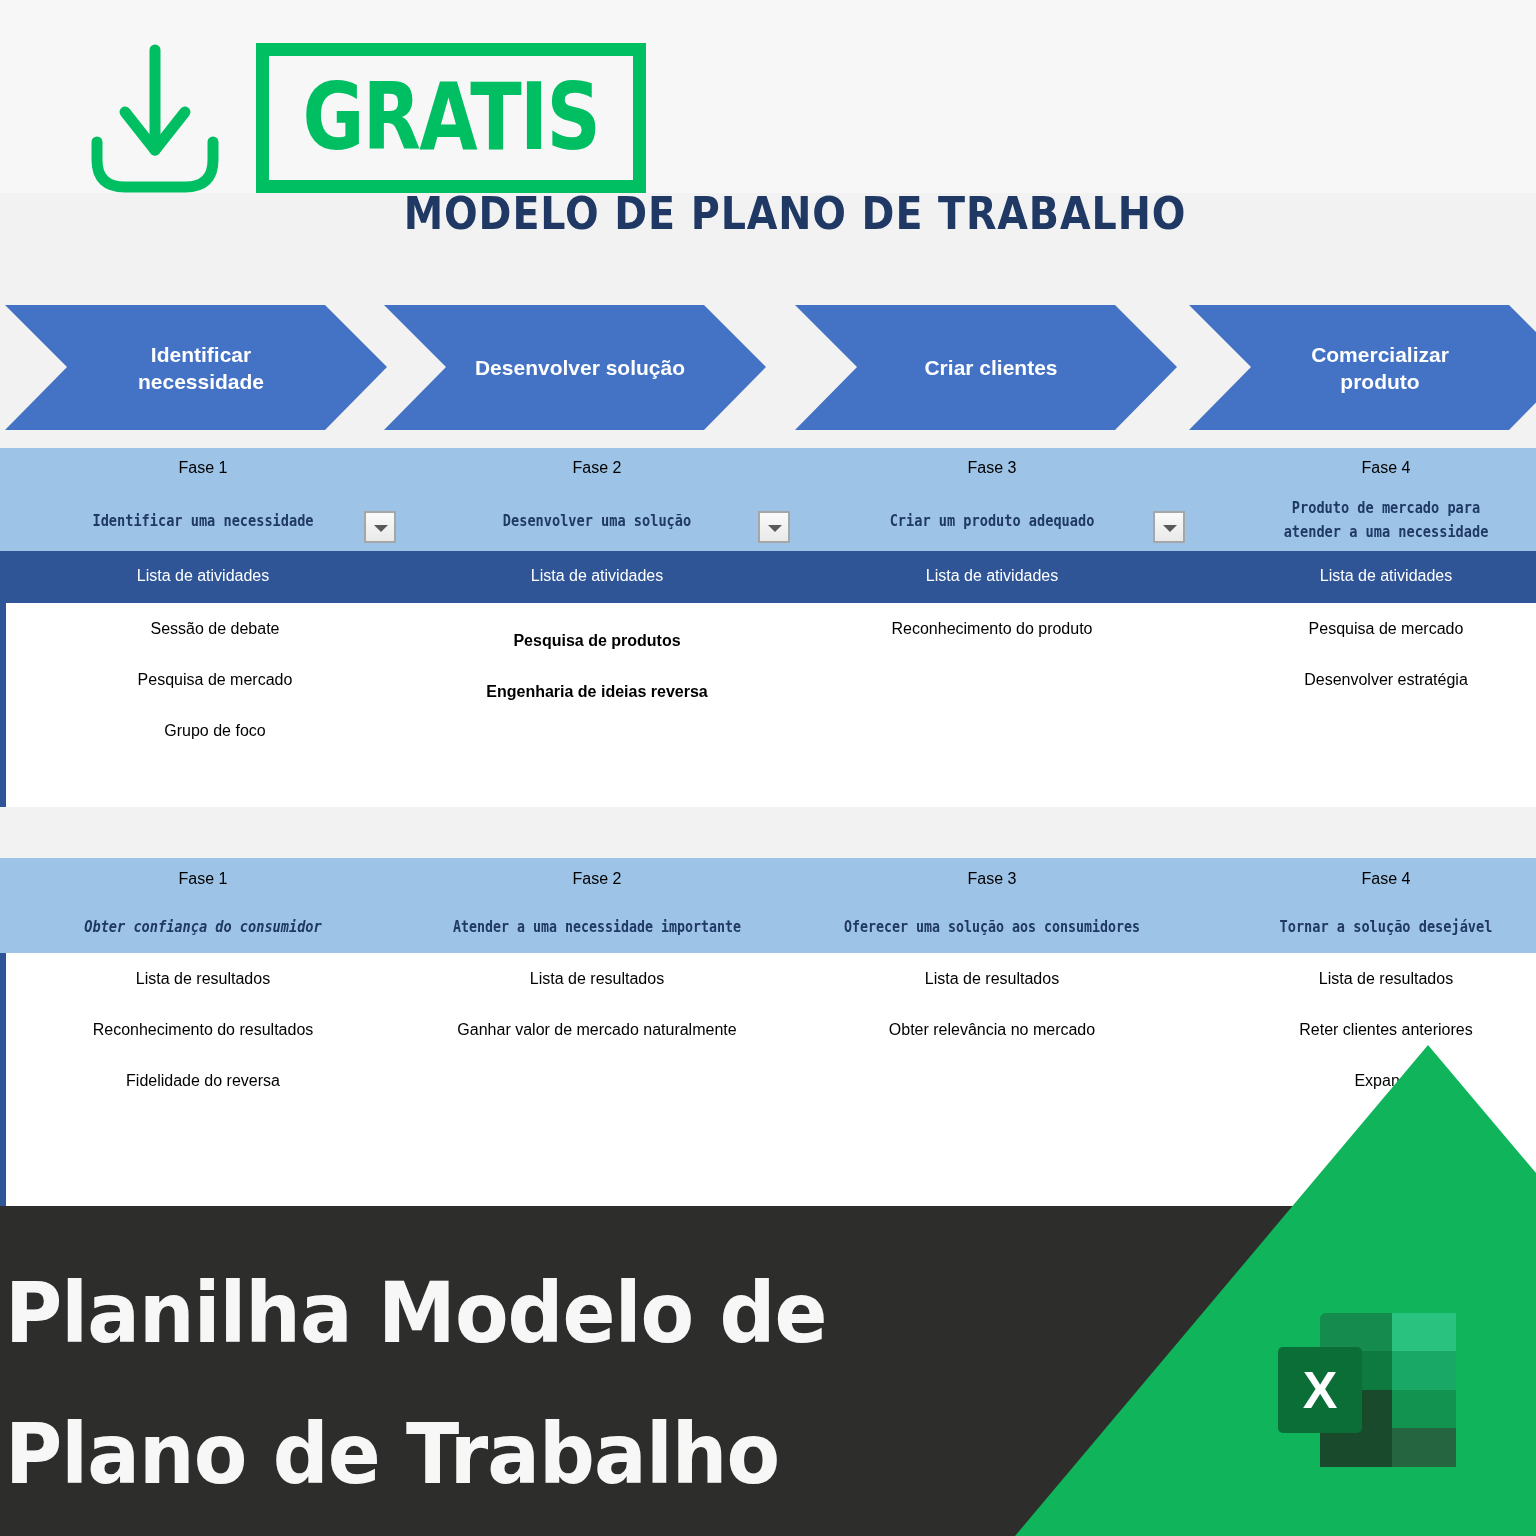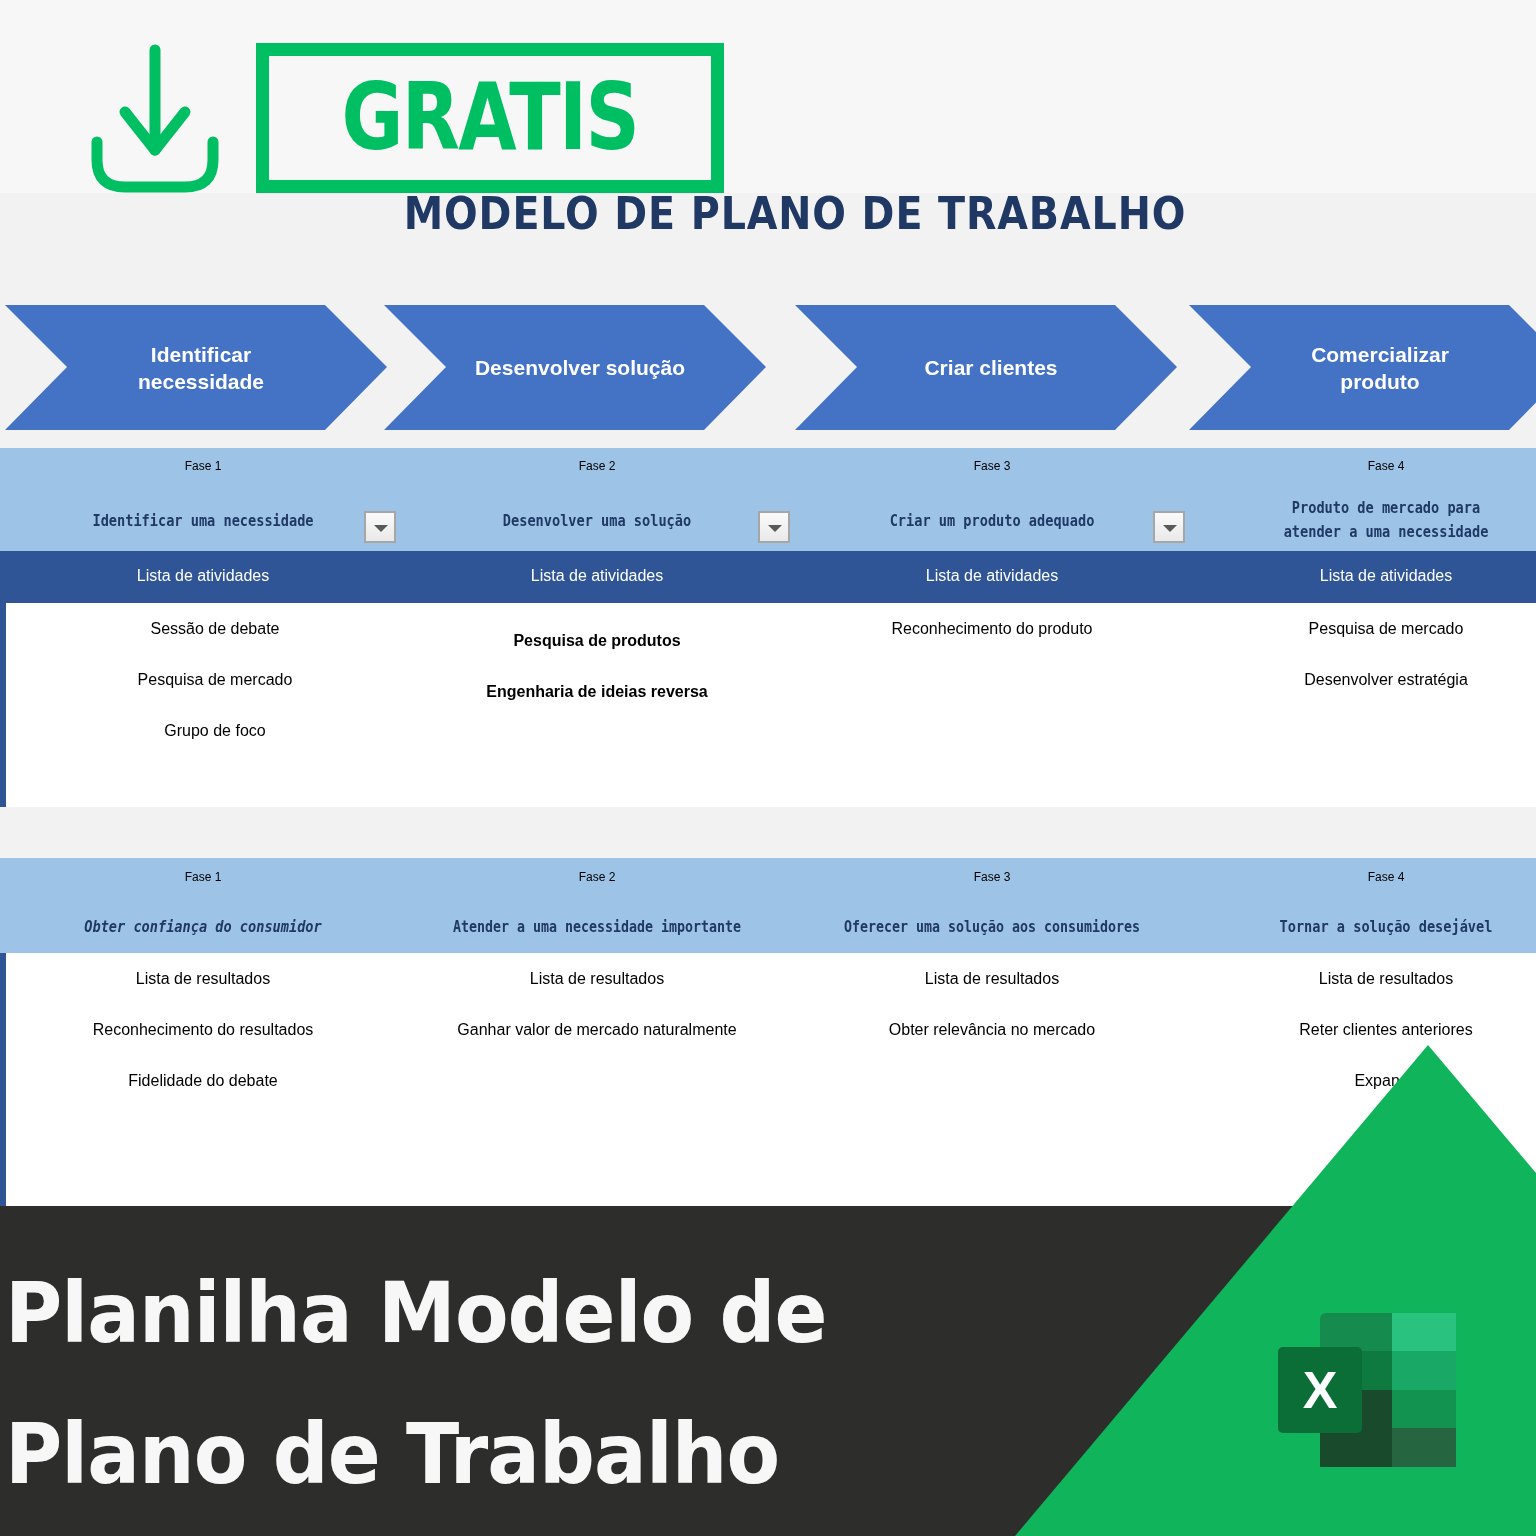--- a/index.html
+++ b/index.html
@@ -1,30 +1,30 @@
 <!DOCTYPE html>
 <html><head>
 <meta charset="utf-8">
 <style>
   html,body{margin:0;padding:0;}
   body{width:1536px;height:1536px;position:relative;overflow:hidden;background:#f2f2f2;font-family:"DejaVu Sans",sans-serif;}
   .topband{position:absolute;left:0;top:0;width:1536px;height:193px;background:#f7f7f7;}
   .dl-icon{position:absolute;left:85px;top:42px;width:140px;height:155px;}
-  .gratis{position:absolute;left:256px;top:43px;width:468px;height:150px;box-sizing:border-box;border:13px solid #00bf63;background:#f7f7f7;display:flex;align-items:center;justify-content:center;}
+  .gratis{position:absolute;left:256px;top:43px;width:390px;height:150px;box-sizing:border-box;border:13px solid #00bf63;background:#f7f7f7;display:flex;align-items:center;justify-content:center;}
   .gratis span{font-family:"DejaVu Sans",sans-serif;font-weight:bold;font-size:92px;color:#00bf63;letter-spacing:-2px;transform:scaleX(0.82);display:inline-block;line-height:1;}
   .main-title{position:absolute;left:0;top:188px;width:1590px;text-align:center;font-family:"DejaVu Sans",sans-serif;font-weight:bold;font-size:44px;color:#1f3864;letter-spacing:1px;transform:scaleX(0.9);transform-origin:center;}
   .chev{position:absolute;top:305px;height:125px;}
   .chev svg{position:absolute;left:0;top:0;}
   .chev .lbl{position:absolute;left:0;top:0;width:100%;height:100%;display:flex;align-items:center;justify-content:center;text-align:center;color:#fff;font-family:"Liberation Sans",sans-serif;font-weight:bold;font-size:21px;line-height:27px;padding-left:0;}
   .band-light{position:absolute;left:0;width:1536px;background:#9dc3e6;}
   .band-dark{position:absolute;left:0;width:1536px;background:#2f5597;}
   .white-area{position:absolute;left:6px;width:1530px;background:#ffffff;}
   .left-rule{position:absolute;left:0;width:6px;background:#2f5597;}
   .col{position:absolute;width:394px;text-align:center;}
-  .phase{font-family:"Liberation Sans",sans-serif;font-size:12px;color:#000;}
+  .phase{font-family:"Liberation Sans",sans-serif;font-size:16px;color:#000;}
   .goal{font-family:"DejaVu Sans Mono",monospace;font-weight:bold;font-size:16px;color:#1f3864;line-height:24px;white-space:nowrap;}
   .listhdr{font-family:"Liberation Sans",sans-serif;font-size:16px;color:#fff;}
   .item{font-family:"Liberation Sans",sans-serif;font-size:16px;color:#000;height:51px;line-height:20px;}
   .dd{position:absolute;width:32px;height:32px;box-sizing:border-box;border:2px solid #a6a6a6;background:linear-gradient(#fafafa,#e9e9e9);}
   .dd::after{content:"";position:absolute;left:8px;top:12px;border-left:7px solid transparent;border-right:7px solid transparent;border-top:7px solid #595959;}
   .footer{position:absolute;left:0;top:1206px;width:1536px;height:330px;background:#2d2e2c;}
   .footer-title{position:absolute;left:5px;top:1243px;font-family:"DejaVu Sans",sans-serif;font-weight:bold;font-size:84px;line-height:141px;color:#f7f7f7;letter-spacing:-1px;transform:scaleX(0.93);transform-origin:left top;white-space:nowrap;}
   .tri{position:absolute;left:0;top:0;}
   .xl{position:absolute;left:1278px;top:1313px;width:180px;height:160px;}
 </style>
@@ -159,21 +159,21 @@
 <div class="col" style="left:795px;top:915px;overflow:hidden;">
   <div class="goal" style="transform:scaleX(0.83);transform-origin:center;">Oferecer uma solução aos consumidores</div>
 </div>
 <div class="col" style="left:1189px;top:915px;overflow:hidden;">
   <div class="goal" style="transform:scaleX(0.85);">Tornar a solução desejável</div>
 </div>
 
 <div class="col" style="left:6px;top:969px;">
   <div class="item">Lista de resultados</div>
   <div class="item">Reconhecimento do resultados</div>
-  <div class="item">Fidelidade do debate</div>
+  <div class="item">Fidelidade do reversa</div>
 </div>
 <div class="col" style="left:400px;top:969px;">
   <div class="item">Lista de resultados</div>
   <div class="item">Ganhar valor de mercado naturalmente</div>
 </div>
 <div class="col" style="left:795px;top:969px;">
   <div class="item">Lista de resultados</div>
   <div class="item">Obter relevância no mercado</div>
 </div>
 <div class="col" style="left:1189px;top:969px;">

